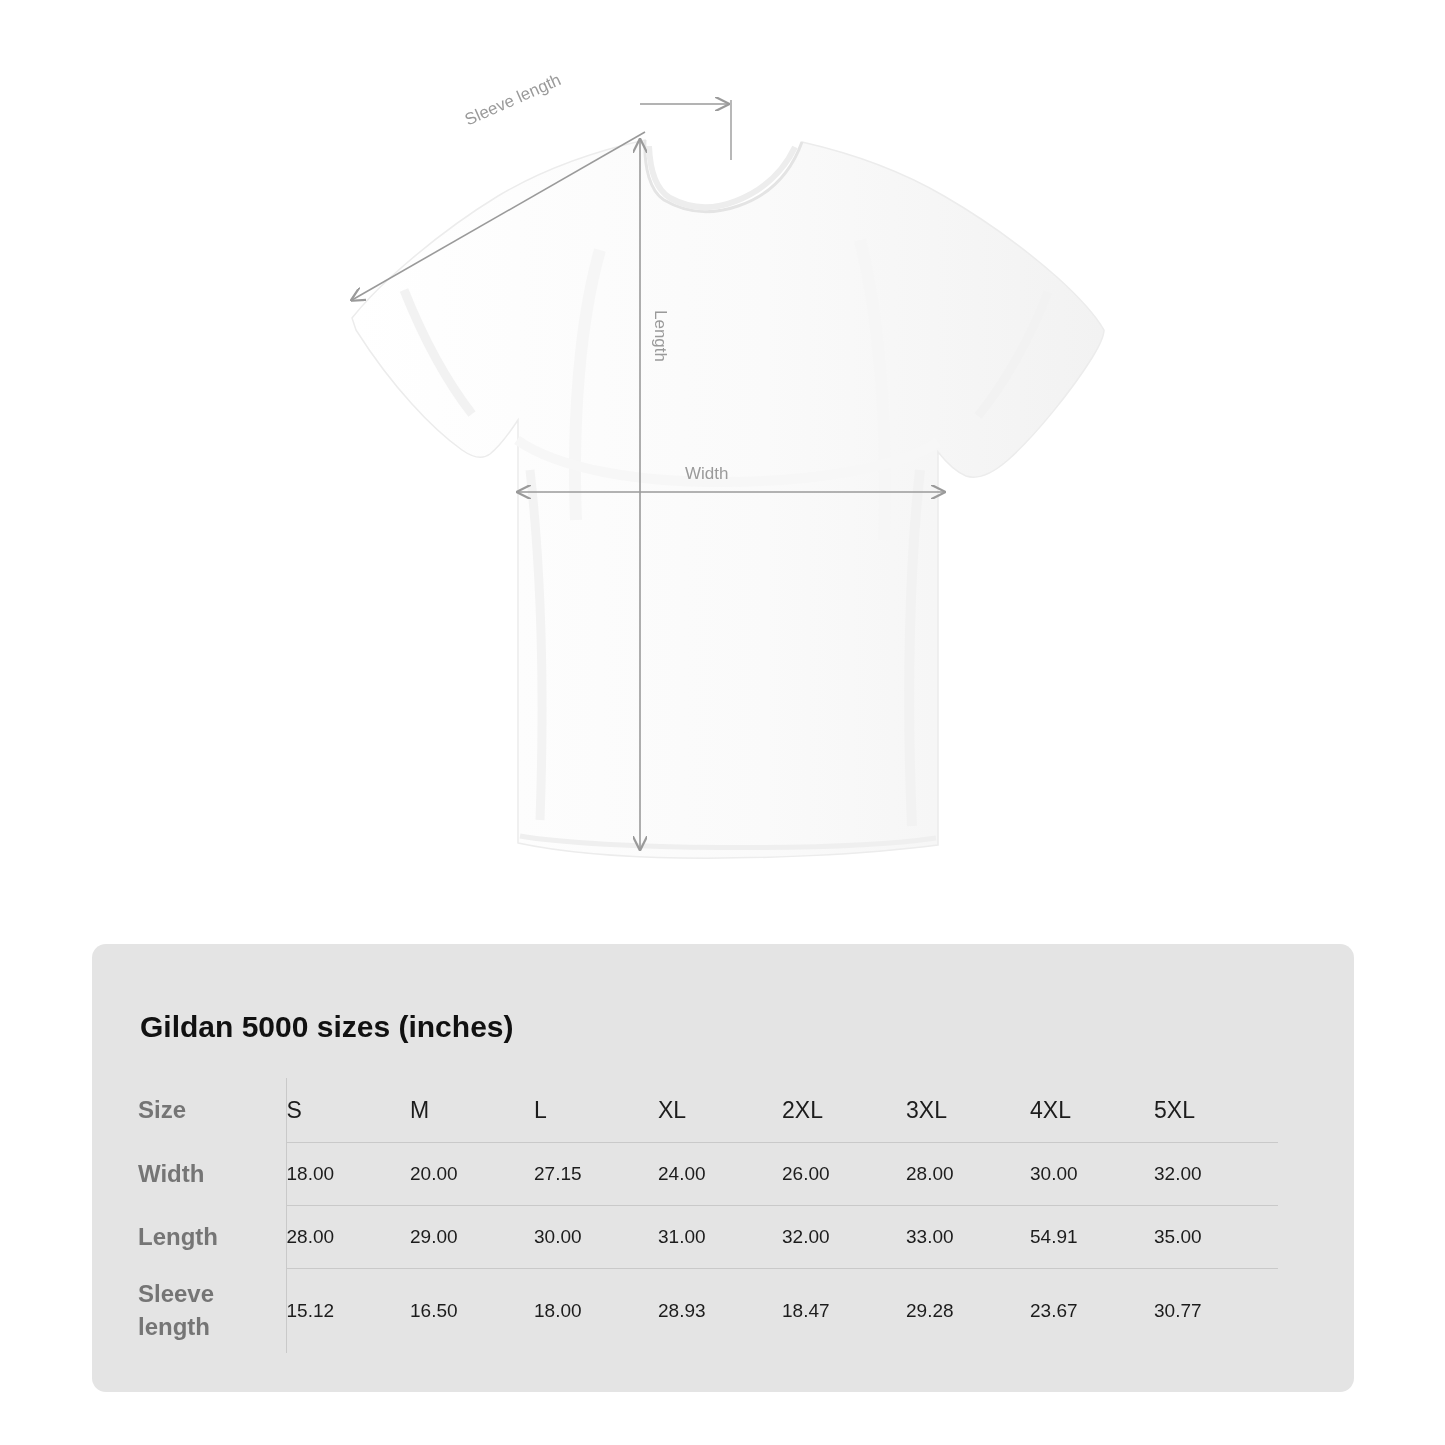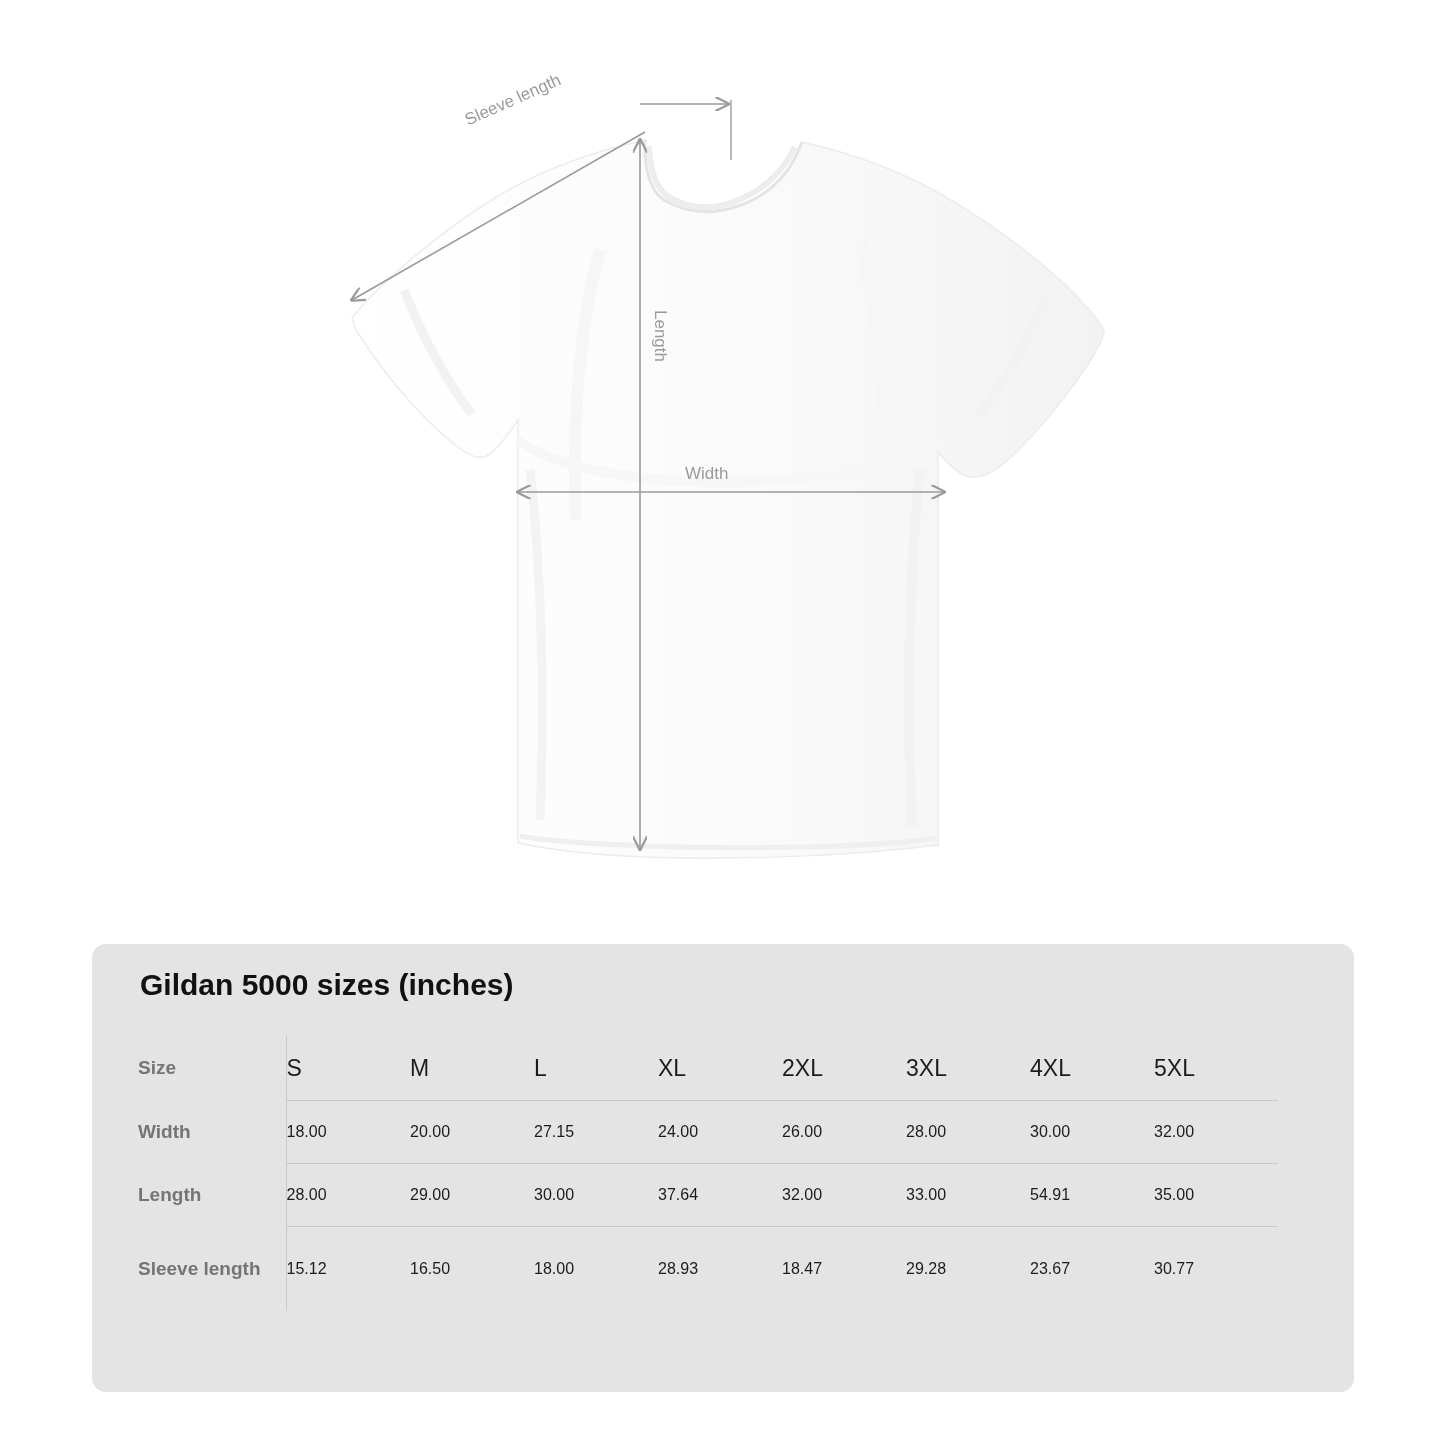--- a/index.html
+++ b/index.html
@@ -56,21 +56,21 @@
   
   #size-panel {
     position: absolute;
     left: 92px;
     top: 944px;
     width: 1262px;
     height: 448px;
     background: #e4e4e4;
     border-radius: 14px;
     box-sizing: border-box;
-    padding: 24px 46px 0 46px;
+    padding: 66px 46px 0 46px;
   }
   #panel-title {
     font-size: 30px;
     font-weight: bold;
     color: #111111;
     margin: 0 0 34px 2px;
     font-family: "Liberation Sans", sans-serif;
   }
   table.size-table {
     border-collapse: collapse;
@@ -81,34 +81,34 @@
   table.size-table col.datacol { width: 124px; }
 
   table.size-table th,
   table.size-table td {
     text-align: left;
     padding: 0;
     vertical-align: middle;
   }
   td.rowhead, th.rowhead {
     color: #757575;
-    font-size: 19px;
+    font-size: 24px;
     font-weight: bold;
     padding-right: 12px;
     line-height: 1.35;
   }
   th.colhead {
     color: #1c1c1c;
     font-size: 23px;
     font-weight: normal;
     padding-left: 14px;
   }
   td.cell {
     color: #1c1c1c;
-    font-size: 16px;
+    font-size: 19px;
     font-weight: normal;
     padding-left: 14px;
   }
   tr.head-row th { height: 64px; }
   tr.data-row td { height: 62px; }
   tr.data-row.tall td { height: 84px; }
 
   
   tr.head-row th.rowhead { border-bottom: none; }
   tr.head-row th.colhead { border-bottom: 1px solid #c9c9c9; }
@@ -230,21 +230,21 @@
         <td class="cell">26.00</td>
         <td class="cell">28.00</td>
         <td class="cell">30.00</td>
         <td class="cell">32.00</td>
       </tr>
       <tr class="data-row">
         <td class="rowhead">Length</td>
         <td class="cell sepleft">28.00</td>
         <td class="cell">29.00</td>
         <td class="cell">30.00</td>
-        <td class="cell">37.64</td>
+        <td class="cell">31.00</td>
         <td class="cell">32.00</td>
         <td class="cell">33.00</td>
         <td class="cell">54.91</td>
         <td class="cell">35.00</td>
       </tr>
       <tr class="data-row tall">
         <td class="rowhead">Sleeve length</td>
         <td class="cell sepleft">15.12</td>
         <td class="cell">16.50</td>
         <td class="cell">18.00</td>

